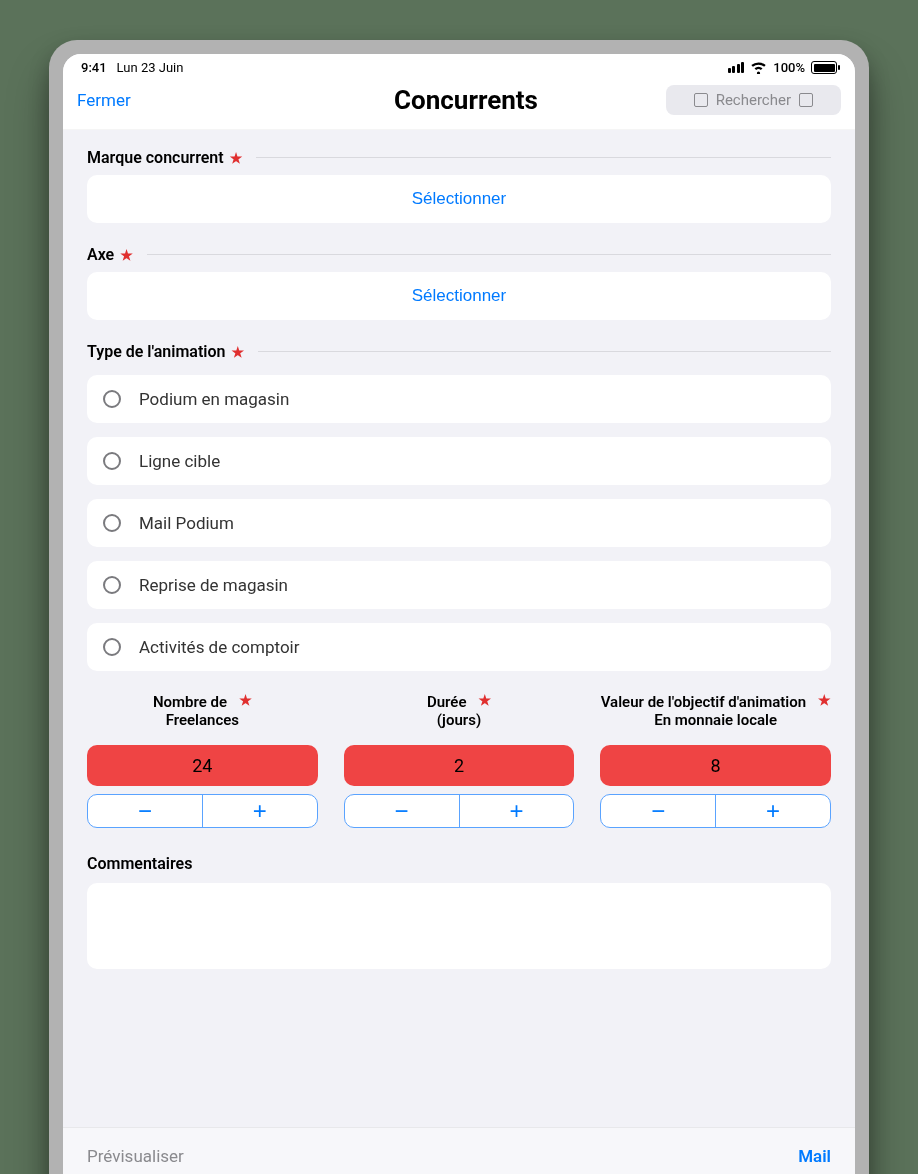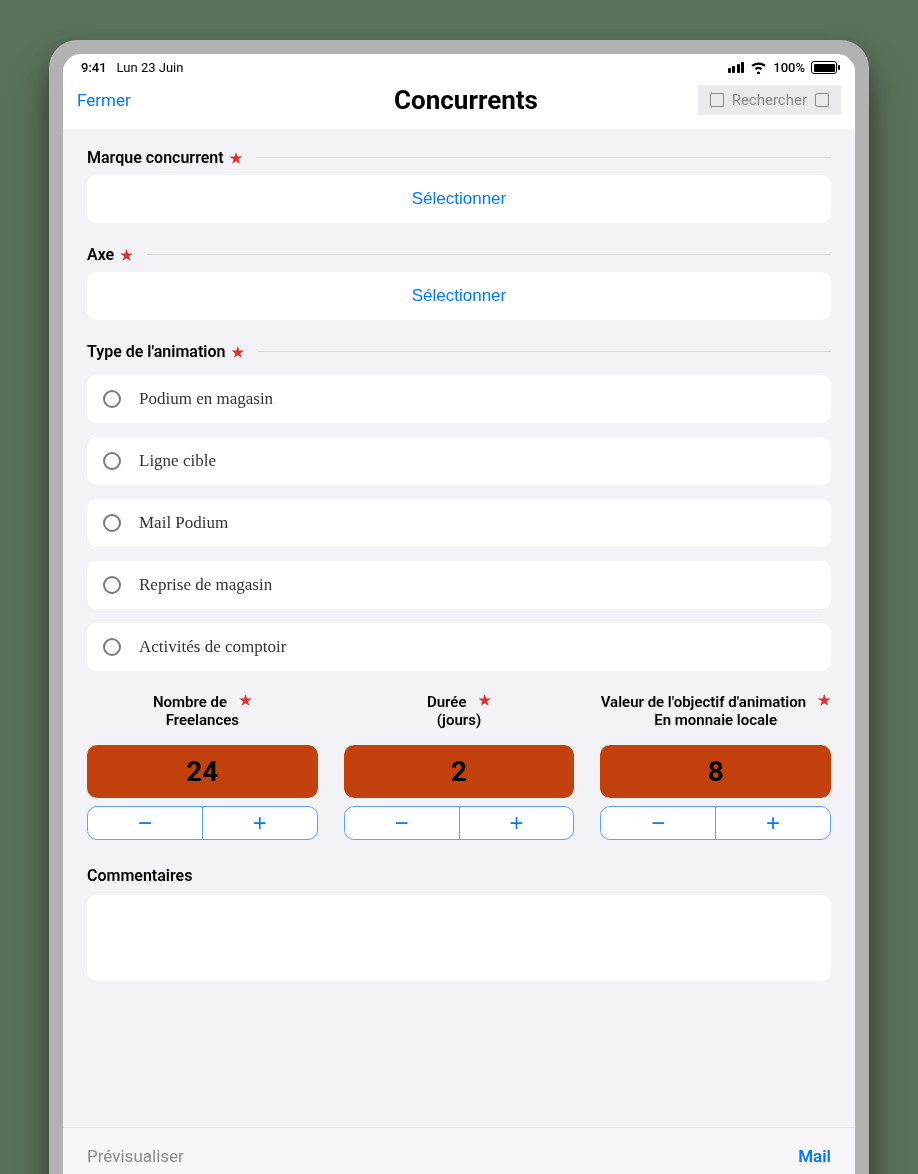--- a/index.html
+++ b/index.html
@@ -55,50 +55,50 @@
     background:#fff;
     display:flex;
     align-items:center;
     padding: 8px 14px 14px;
     border-bottom: 1px solid rgba(0,0,0,0.04);
     position:relative;
   }
   .navbar .close { color:#007aff; font-size:17px; z-index:1;}
   .navbar .title { position:absolute; left:14px; right:0; text-align:center; font-size:26px; font-weight:700; color:#000; pointer-events:none;}
   .navbar .search-pill {
-    margin-left:auto; background:#e9e9ee; border-radius:0; padding:6px 12px;
+    margin-left:auto; background:#e9e9ee; border-radius:8px; padding:6px 28px;
     display:flex; align-items:center; gap:8px; color:#8a8a8e; font-size:15px; z-index:1;
   }
   .search-pill .glyph { width:14px; height:14px; border:1px solid #8a8a8e; border-radius:2px; display:inline-block;}
   
   .content { flex:1; overflow:auto; padding: 18px 24px 10px; }
   
   .section-label { font-size:16px; font-weight:600; color:#000; margin-bottom:8px; display:flex; align-items:center; gap:6px; }
   .section-label.with-line { position:relative; }
   .section-label.with-line::after { content:""; flex:1; height:1px; background:#d9d9de; margin-left:8px;}
   .star { color:#e02f2f; font-size:14px; line-height:1; }
   
   .select-btn {
     display:block; width:100%; background:#fff; border:none; border-radius:10px;
     padding:14px; text-align:center; color:#007aff; font-size:17px; font-weight:500; margin-bottom:22px;
   }
   
-  .radio-list { display:flex; flex-direction:column; gap:14px; margin-bottom:22px; margin-top:14px;font-family:Liberation Serif, serif;}
+  .radio-list { display:flex; flex-direction:column; gap:14px; margin-bottom:22px; margin-top:14px;}
   .radio-item {
     background:#fff; border-radius:10px; padding:14px 16px; display:flex; align-items:center; gap:18px;
     font-size:17px; color:#333;
   }
   .radio-item .ring { width:18px; height:18px; border:2px solid #7a7a7e; border-radius:50%; flex-shrink:0;}
   
   .triple { display:flex; gap:26px; margin-bottom:26px; }
   .field { flex:1; display:flex; flex-direction:column; align-items:center; }
   .field .lbl { text-align:center; font-size:15px; font-weight:600; color:#000; min-height:42px; display:flex; flex-direction:column; justify-content:flex-start; position:relative;}
   .field .lbl .starwrap { display:inline-flex; align-items:flex-start; gap:12px; justify-content:center;}
   .field .value-box {
-    background:#c2410c; border-radius:10px; width:100%; text-align:center; padding:10px 0; font-size:28px; font-weight:700; color:#000; margin-top:10px;
+    background:#ef4444; border-radius:10px; width:100%; text-align:center; padding:10px 0; font-size:18px; font-weight:400; color:#000; margin-top:10px;
   }
   .stepper {
     display:flex; width:100%; margin-top:8px; border:1.5px solid #5aa3ff; border-radius:10px; overflow:hidden; background:#fff;
   }
   .stepper button {
     flex:1; background:transparent; border:none; font-size:24px; color:#007aff; padding:4px 0; line-height:1;
   }
   .stepper button + button { border-left:1.5px solid #5aa3ff; }
   
   .comments-label { font-size:16px; font-weight:600; color:#000; margin-bottom:10px;}

